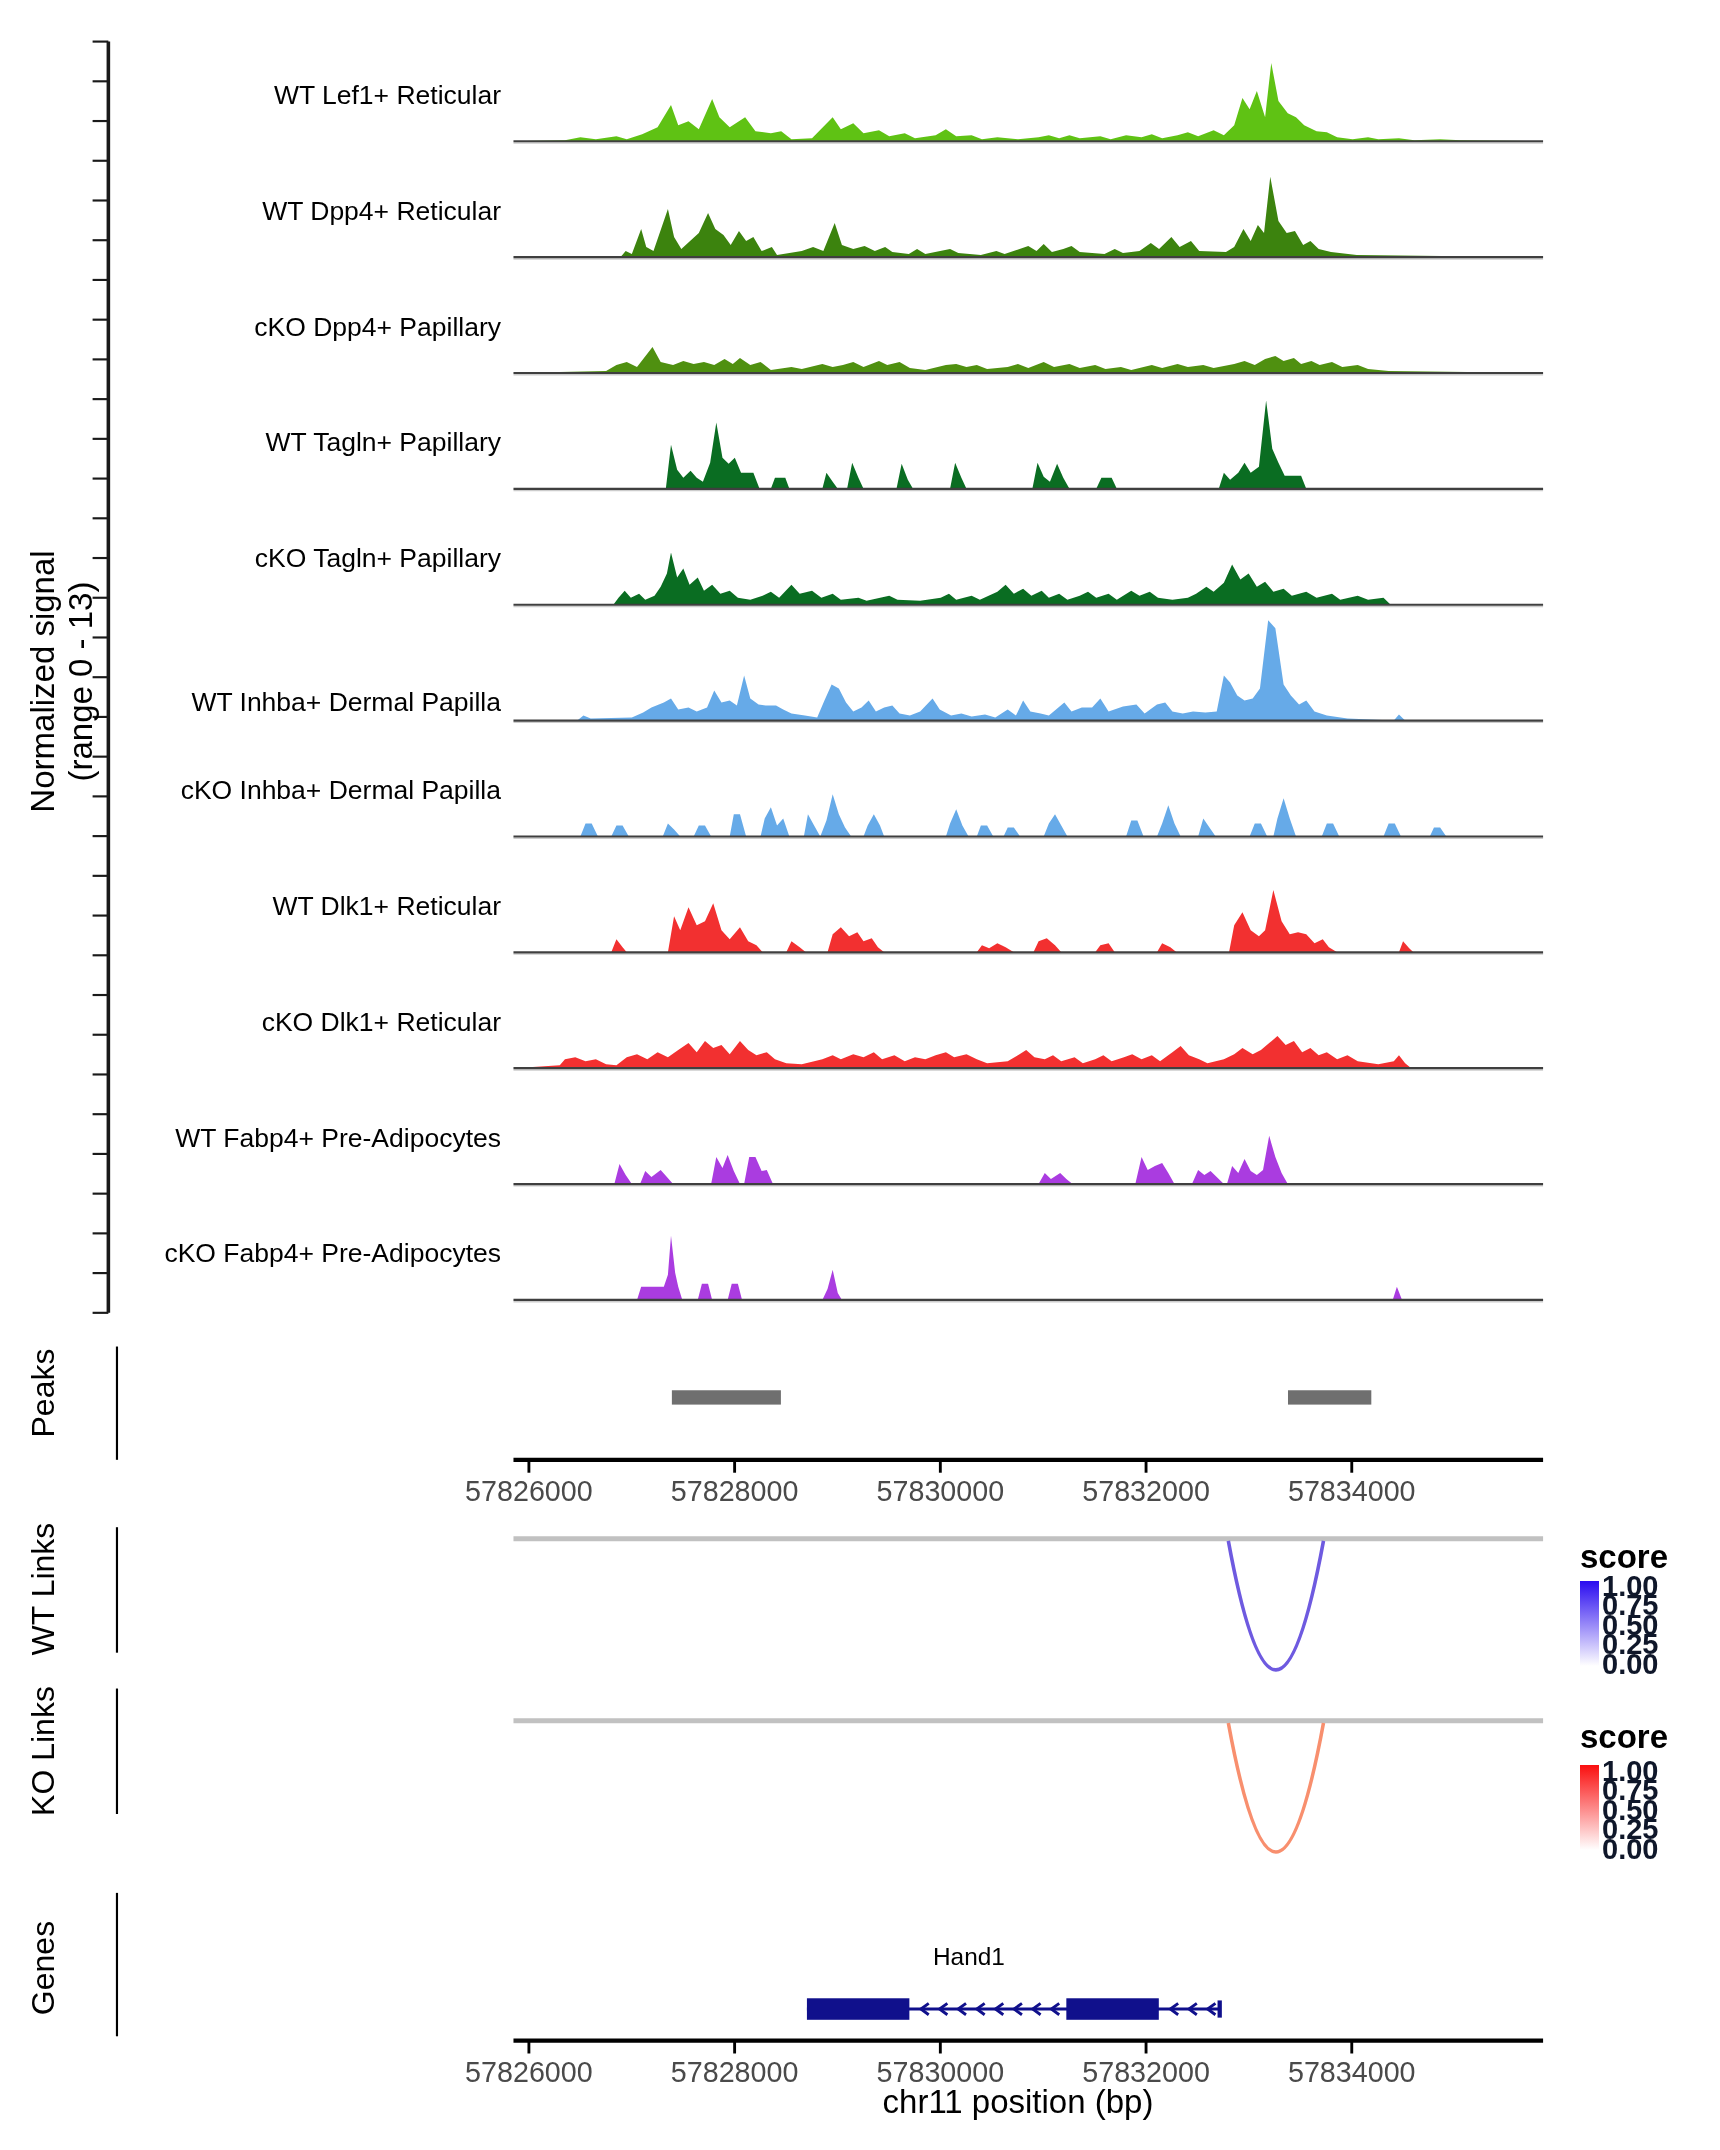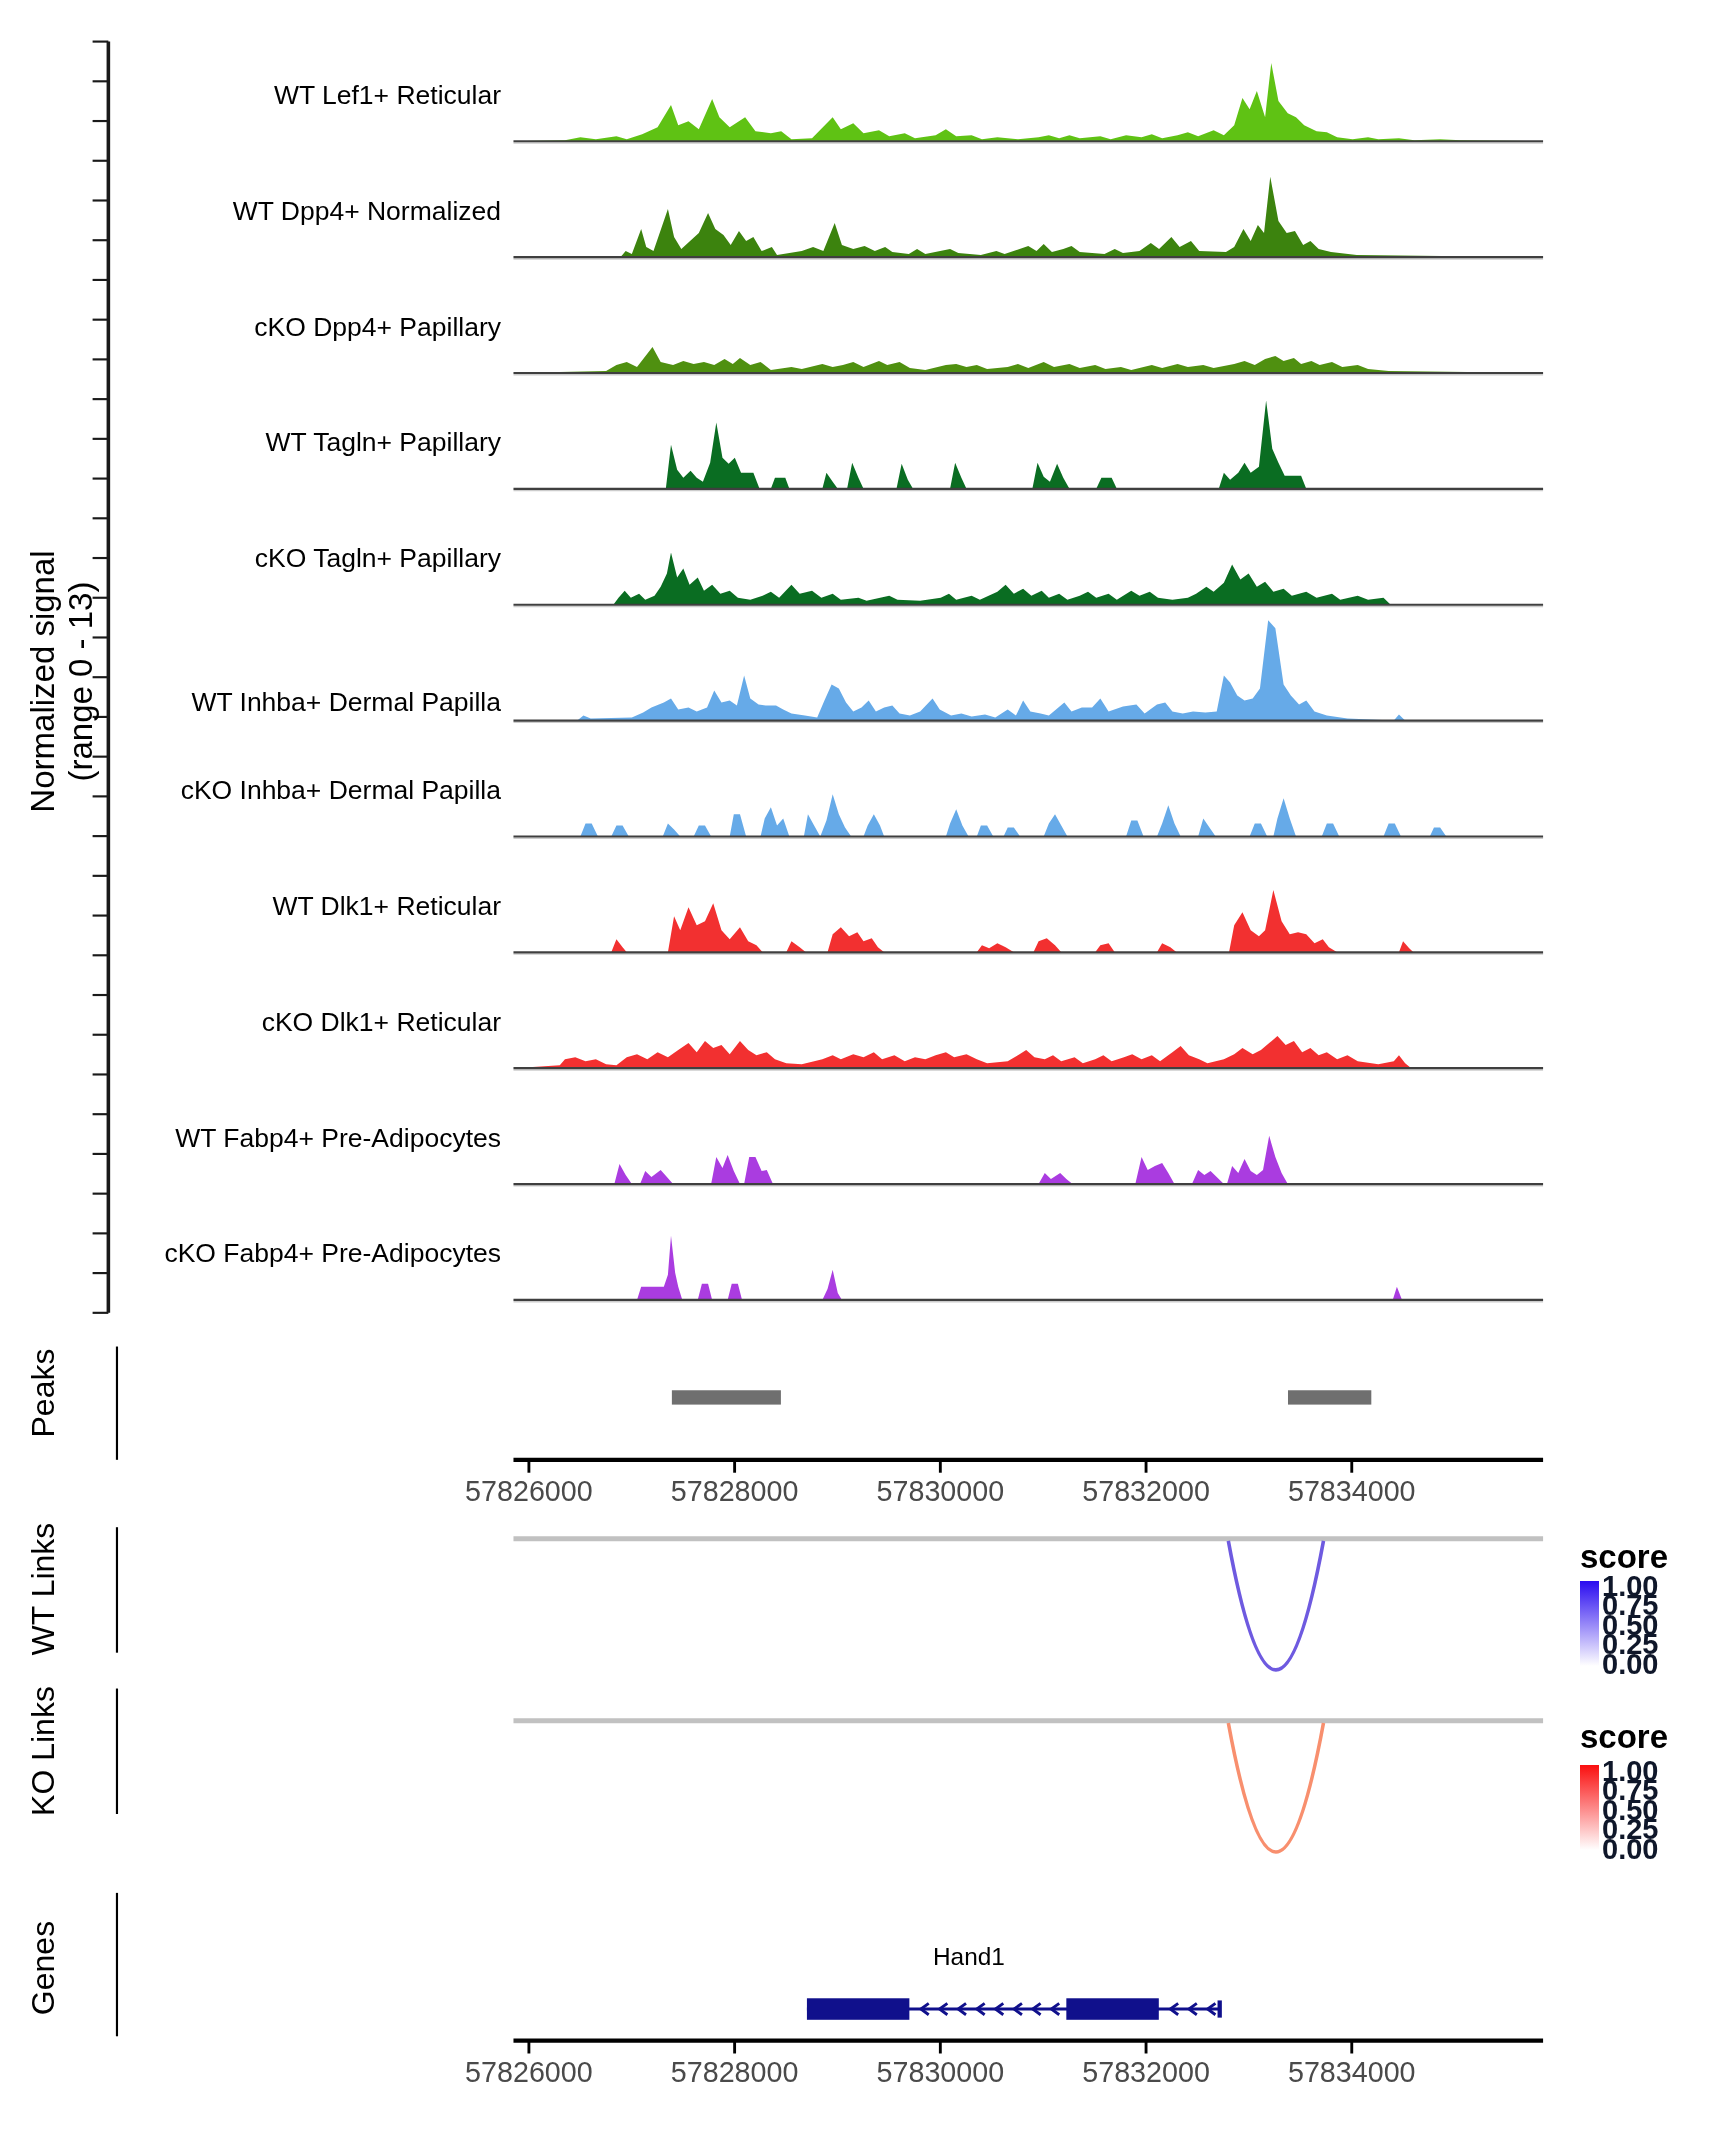--- a/index.html
+++ b/index.html
@@ -146,21 +146,21 @@
       <rect x="1697.9726273726274" y="2790" width="6" height="24" fill="#10108c"></rect>
     </svg>
 
   <div class="ylab">
     <div>Normalized signal</div>
     <div>(range 0 - 13)</div>
   </div>
 
   <div id="track-labels">
       <div class="track-label" style="top: 79px;">WT Lef1+ Reticular</div>
-      <div class="track-label" style="top: 195px;">WT Dpp4+ Normalized</div>
+      <div class="track-label" style="top: 195px;">WT Dpp4+ Reticular</div>
       <div class="track-label" style="top: 311px;">cKO Dpp4+ Papillary</div>
       <div class="track-label" style="top: 426px;">WT Tagln+ Papillary</div>
       <div class="track-label" style="top: 542px;">cKO Tagln+ Papillary</div>
       <div class="track-label" style="top: 686px;">WT Inhba+ Dermal Papilla</div>
       <div class="track-label" style="top: 774px;">cKO Inhba+ Dermal Papilla</div>
       <div class="track-label" style="top: 890px;">WT Dlk1+ Reticular</div>
       <div class="track-label" style="top: 1006px;">cKO Dlk1+ Reticular</div>
       <div class="track-label" style="top: 1122px;">WT Fabp4+ Pre-Adipocytes</div>
       <div class="track-label" style="top: 1237px;">cKO Fabp4+ Pre-Adipocytes</div>
     </div>
@@ -190,15 +190,16 @@
           <div>0.75</div>
           <div>0.50</div>
           <div>0.25</div>
           <div>0.00</div>
         </div>
       </div>
     </div>
 
   <div class="gene-name" style="left:933px;top:1943px;">Hand1</div>
 
+  <div class="xtitle">chr11 position (bp)</div>
 
 </div>
 
 
 </body></html>

